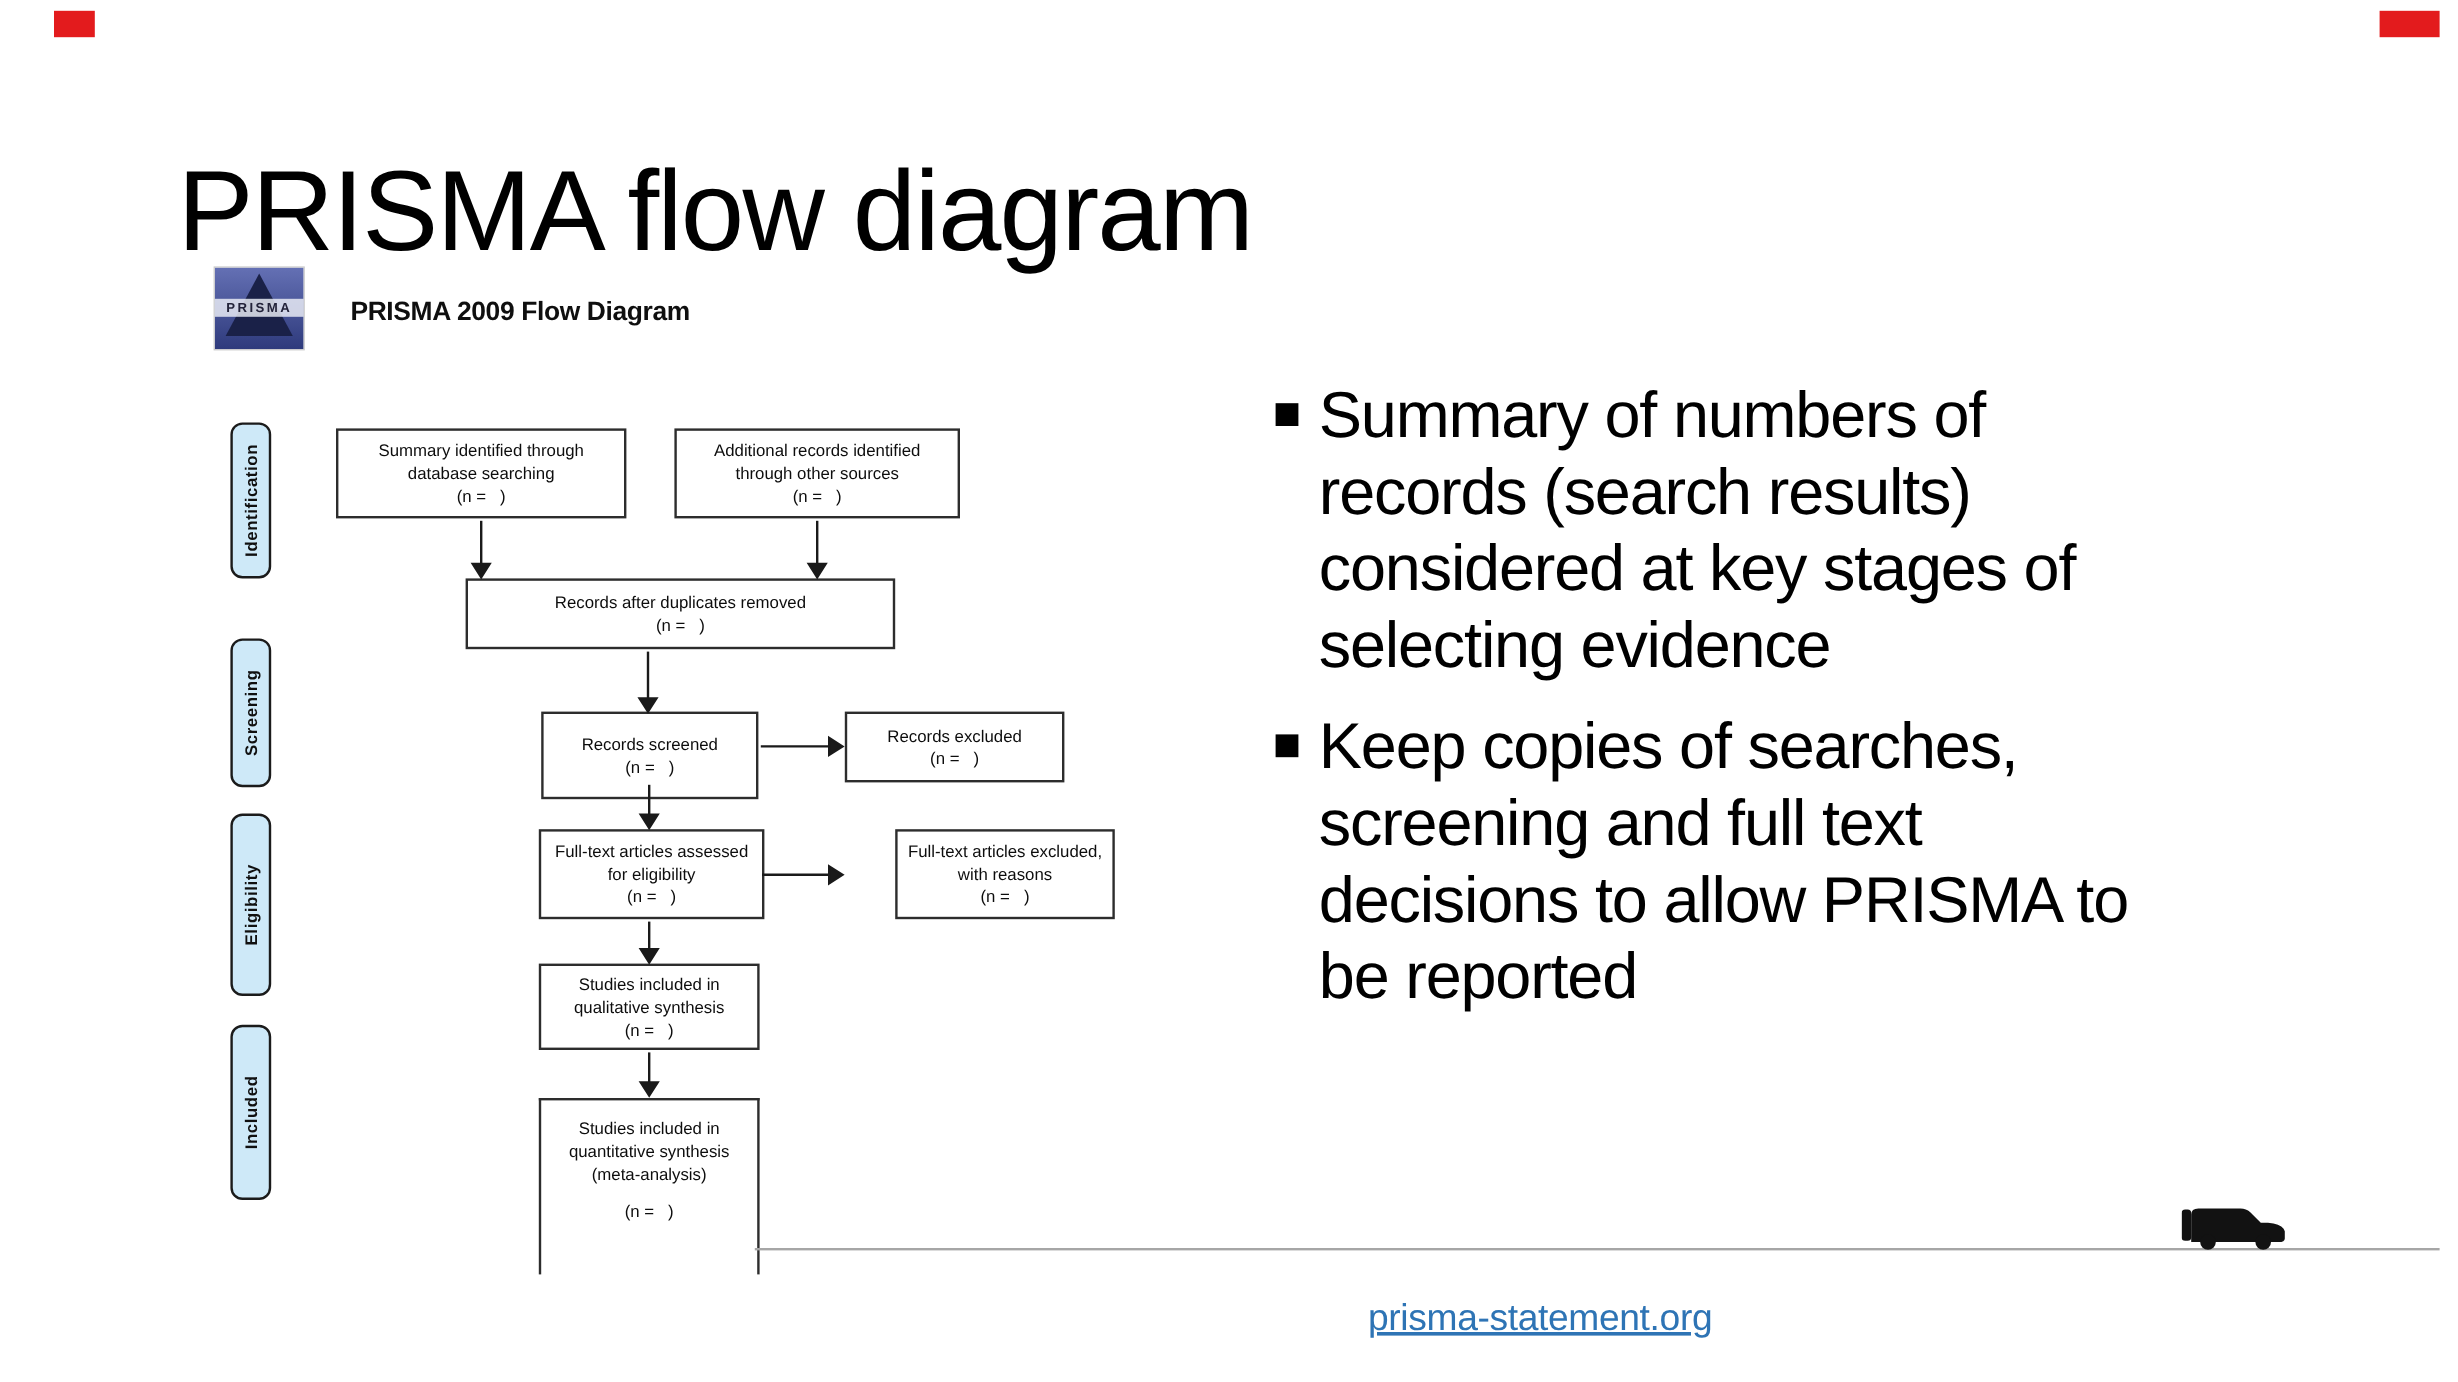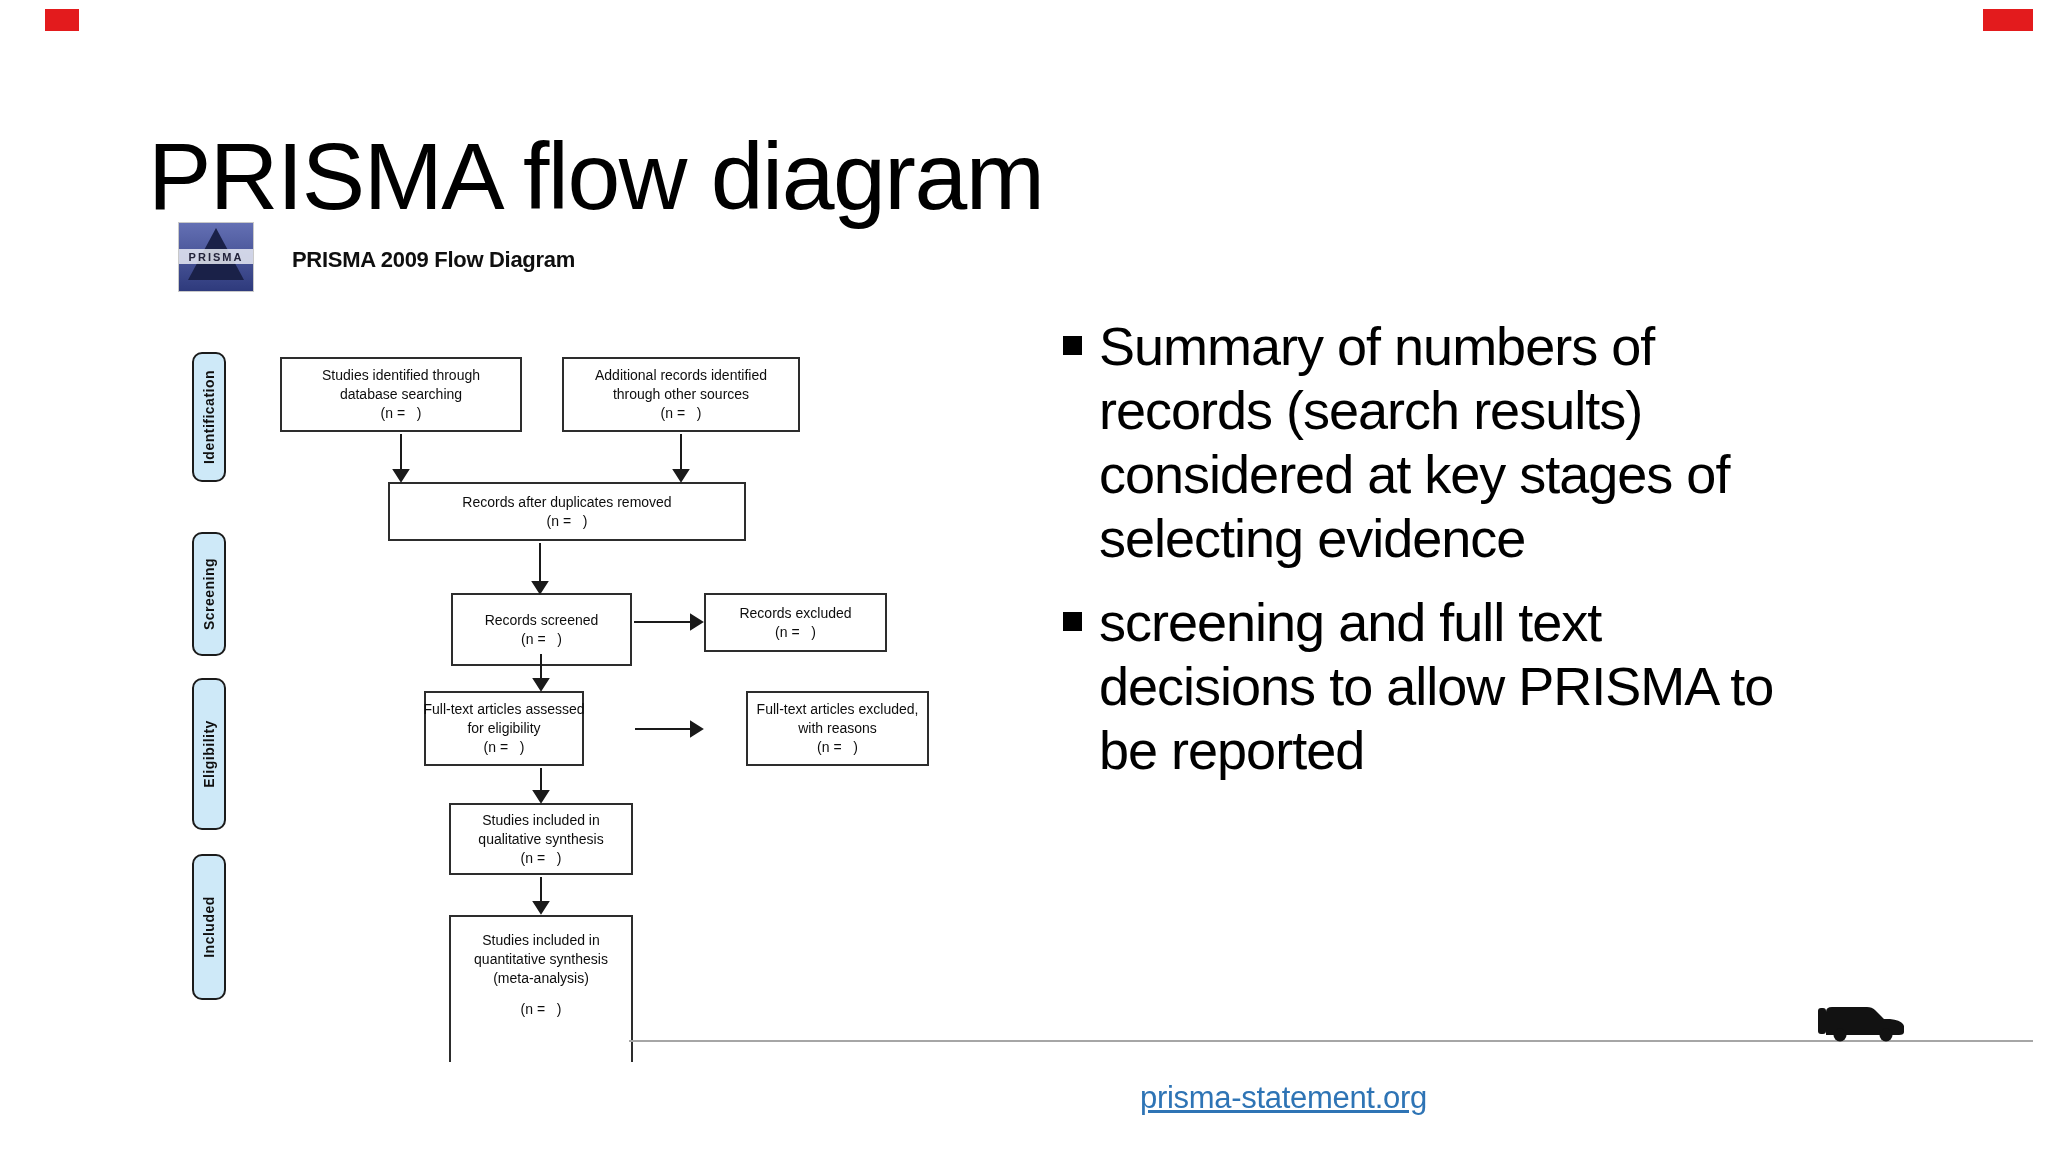--- a/index.html
+++ b/index.html
@@ -76,42 +76,42 @@
     <span>Screening</span>
   </div>
   <div class="sbox" style="top:678px;height:152px;">
     <span>Eligibility</span>
   </div>
   <div class="sbox" style="top:854px;height:146px;">
     <span>Included</span>
   </div>
 
   <div class="fbox" style="left:280px;top:357px;width:242px;height:75px;">
-    <div>Studies identified through</div>
+    <div>Summary identified through</div>
     <div>database searching</div>
     <div>(n =&nbsp;&nbsp;&nbsp;)</div>
   </div>
   <div class="fbox" style="left:562px;top:357px;width:238px;height:75px;">
     <div>Additional records identified</div>
     <div>through other sources</div>
     <div>(n =&nbsp;&nbsp;&nbsp;)</div>
   </div>
   <div class="fbox" style="left:388px;top:482px;width:358px;height:59px;">
     <div>Records after duplicates removed</div>
     <div>(n =&nbsp;&nbsp;&nbsp;)</div>
   </div>
   <div class="fbox" style="left:451px;top:593px;width:181px;height:73px;">
     <div>Records screened</div>
     <div>(n =&nbsp;&nbsp;&nbsp;)</div>
   </div>
   <div class="fbox" style="left:704px;top:593px;width:183px;height:59px;">
     <div>Records excluded</div>
     <div>(n =&nbsp;&nbsp;&nbsp;)</div>
   </div>
-  <div class="fbox" style="left:424px;top:691px;width:160px;height:75px;">
+  <div class="fbox" style="left:449px;top:691px;width:188px;height:75px;">
     <div>Full-text articles assessed</div>
     <div>for eligibility</div>
     <div>(n =&nbsp;&nbsp;&nbsp;)</div>
   </div>
   <div class="fbox" style="left:704px;top:691px;width:183px;height:75px;margin-left:42px;">
     <div>Full-text articles excluded,</div>
     <div>with reasons</div>
     <div>(n =&nbsp;&nbsp;&nbsp;)</div>
   </div>
   <div class="fbox" style="left:449px;top:803px;width:184px;height:72px;">
@@ -149,20 +149,21 @@
 
   <div class="bullet-marker" style="left:1063px;top:336px;"></div>
   <div class="bullet-text" style="top:314px;">
     <div>Summary of numbers of</div>
     <div>records (search results)</div>
     <div>considered at key stages of</div>
     <div>selecting evidence</div>
   </div>
   <div class="bullet-marker" style="left:1063px;top:612px;"></div>
   <div class="bullet-text" style="top:590px;">
+    <div>Keep copies of searches,</div>
     <div>screening and full text</div>
     <div>decisions to allow PRISMA to</div>
     <div>be reported</div>
   </div>
 
   <div class="hline"></div>
   <svg class="car" width="92" height="43" viewBox="0 0 92 43">
     <g fill="#121212">
       <rect x="0" y="9" width="8" height="26" rx="3"></rect>
       <path d="M8,36 L8,13 Q8,8 14,8 L49,8 Q54,8 57,11 L66,20 L72,20 Q82,21 85,25 L86,27 L86,33 Q86,36 81,36 Z"></path>

